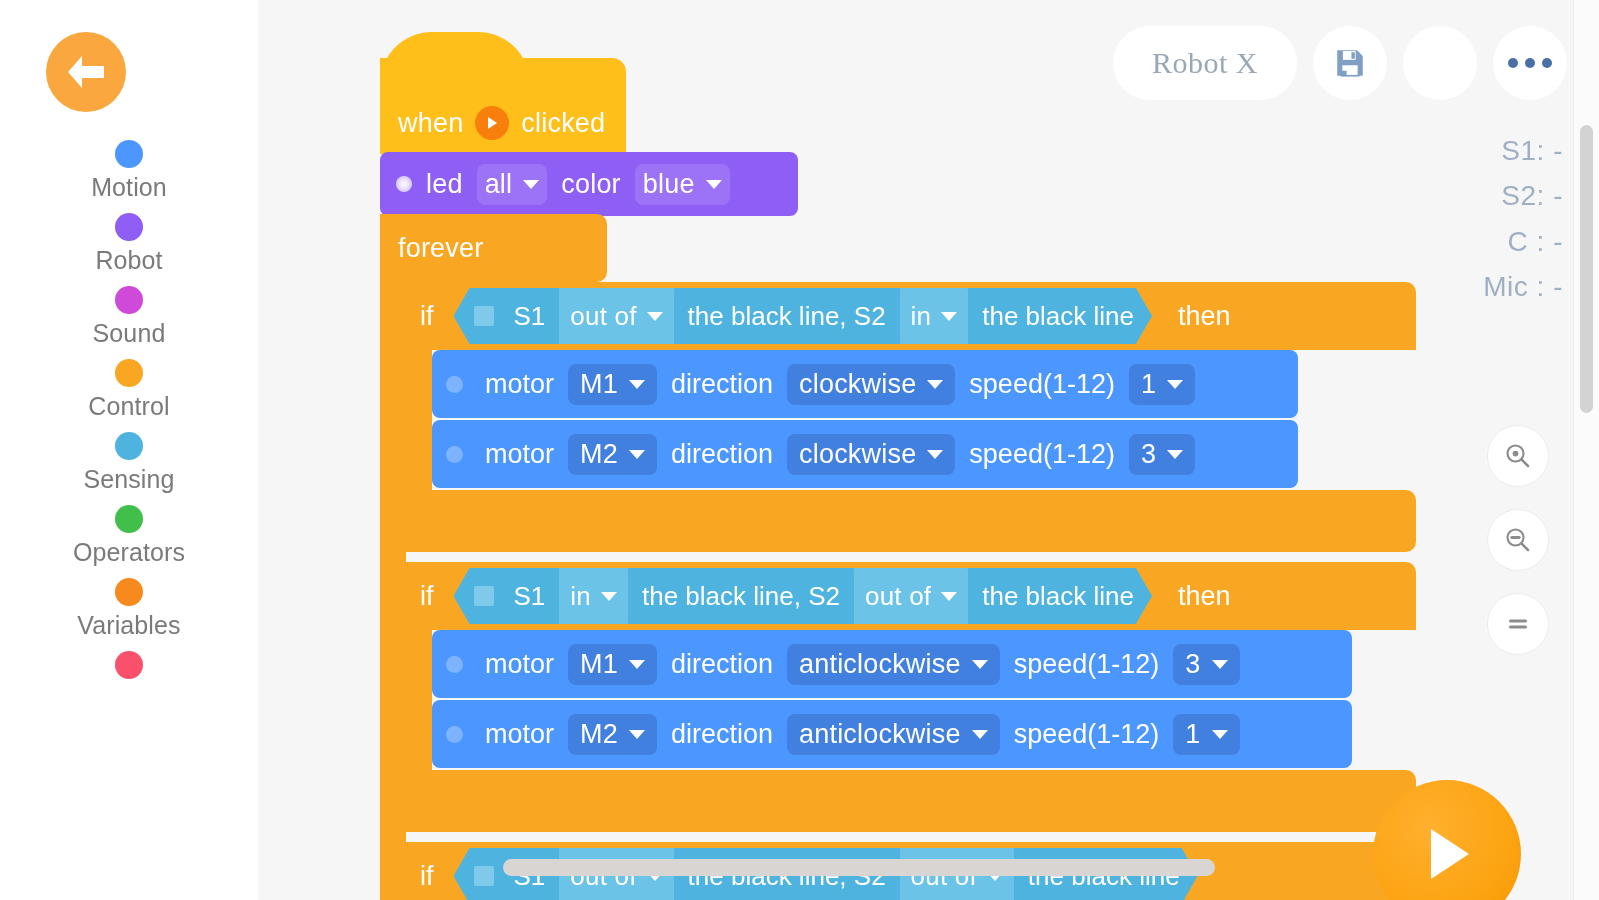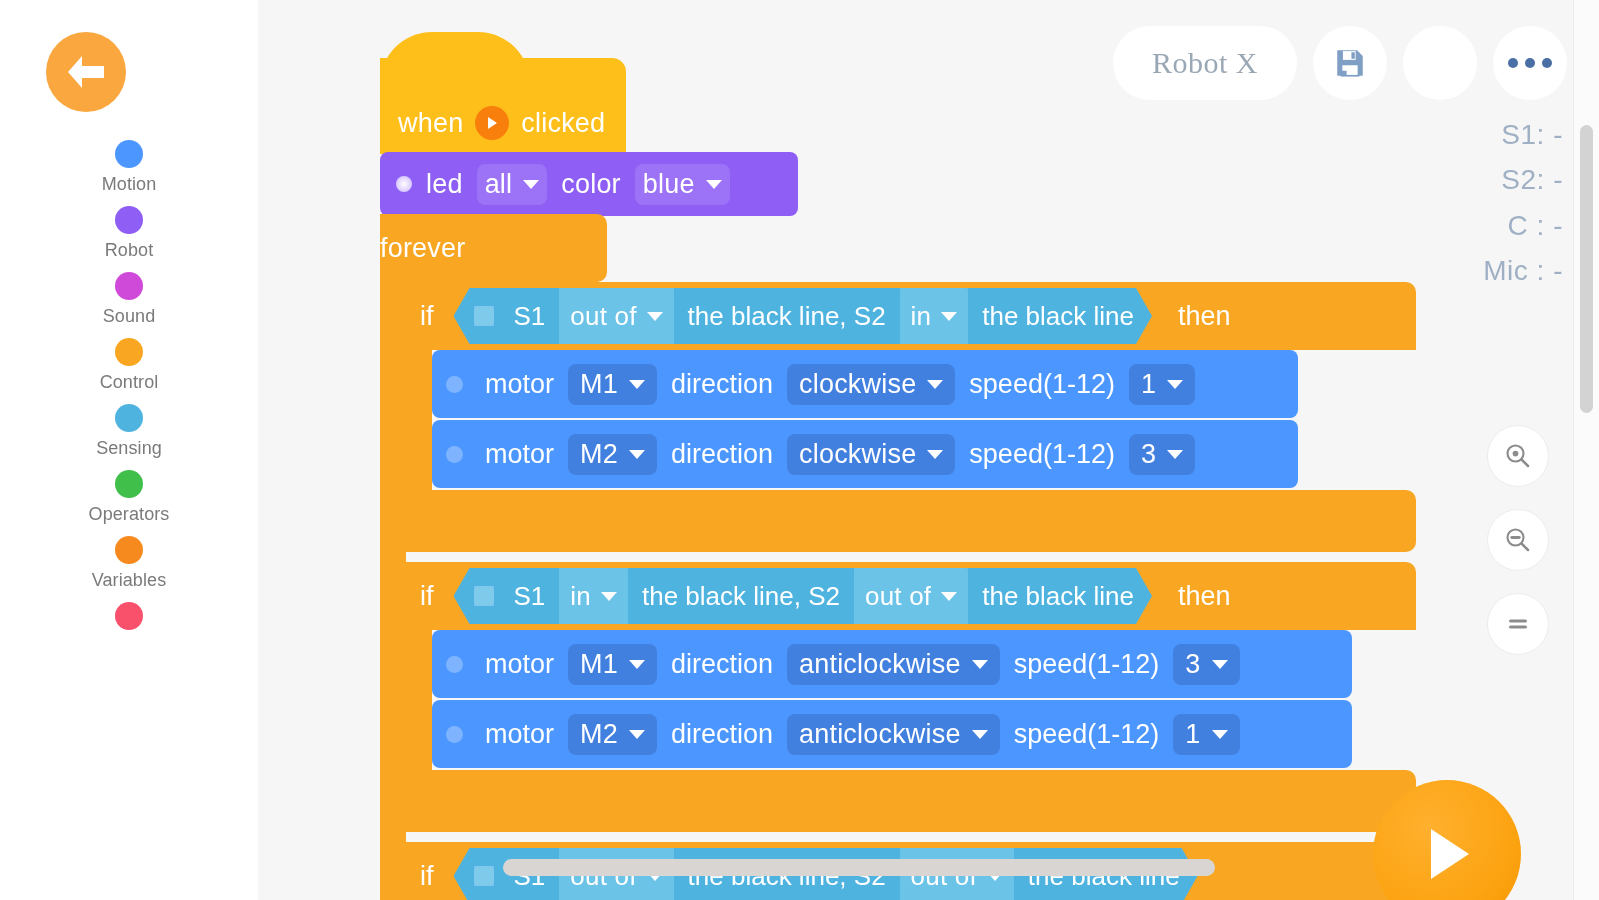--- a/index.html
+++ b/index.html
@@ -23,21 +23,21 @@
   }
   .back-btn svg{ display:block; }
 
   .cat-list{ position:absolute; left:0; top:140px; width:258px; }
   .cat{
     display:flex; flex-direction:column; align-items:center;
     cursor:pointer; margin-bottom:13px;
   }
   .cat-dot{ width:28px; height:28px; border-radius:50%; }
   .cat-label{
-    margin-top:7px; font-size:18px; color:#7a7a7a; letter-spacing:.1px;
+    margin-top:7px; font-size:25px; color:#7a7a7a; letter-spacing:.1px;
     line-height:1;
   }
 
   
   .canvas{
     position:absolute; left:258px; top:0; right:0; bottom:0;
     background:#f6f6f6; overflow:hidden;
   }
   .canvas-inner{ position:absolute; inset:0; }
 
@@ -57,21 +57,21 @@
   .tb-btn{
     width:74px; height:74px; border-radius:50%; background:#fff;
     display:flex; align-items:center; justify-content:center;
     cursor:pointer; border:none;
   }
   .dots{ display:flex; gap:7px; }
   .dots i{ width:10px; height:10px; border-radius:50%; background:#4a6fa5; display:block; }
 
   
   .sensors{
-    position:absolute; right:36px; top:112px; z-index:30;
+    position:absolute; right:36px; top:128px; z-index:30;
     text-align:right; font-size:28px; color:#9fb0c4; line-height:1.62;
     letter-spacing:.5px;
   }
   .sensors div{ white-space:nowrap; }
 
   
   .zoomctl{
     position:absolute; right:50px; top:425px; z-index:30;
     display:flex; flex-direction:column; gap:22px;
   }
@@ -140,21 +140,21 @@
   .drop-p{
     background:#9c72f7; border-radius:8px; padding:5px 8px;
     display:flex; align-items:center; gap:11px; cursor:pointer;
   }
 
   
   .forever-wrap{ position:relative; margin-top:-2px; }
   .forever-top{
     width:227px; height:68px; background:#f9a722;
     border-radius:0 10px 10px 0;
-    display:flex; align-items:center; 
+    display:flex; align-items:center; padding-left:18px;
   }
 
   
   .ifblock{ position:relative; margin-bottom:0; }
   .if-head{
     position:relative; height:68px; background:#f9a722;
     display:flex; align-items:center; padding-left:14px; gap:8px;
     border-radius:0 10px 0 0;
   }
   .if-word{ color:#fff; font-size:27px; padding-right:12px; }

